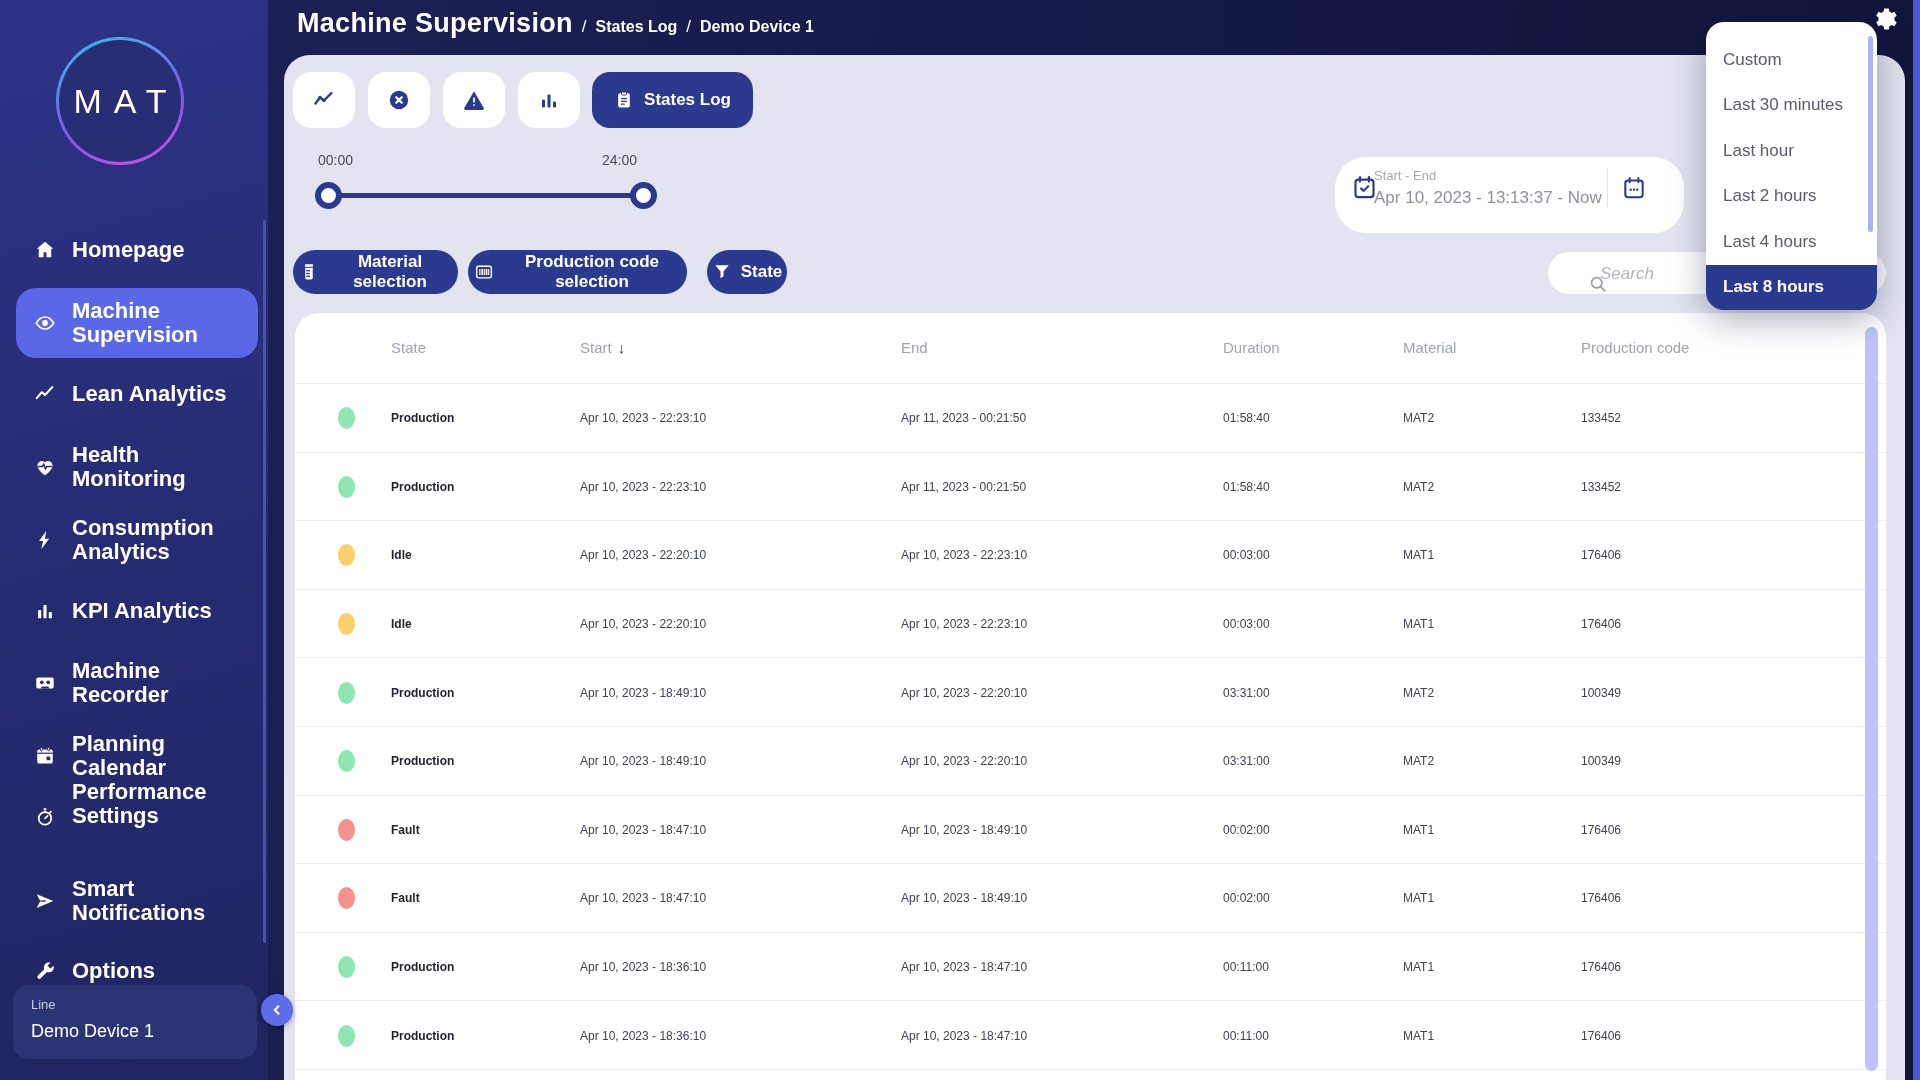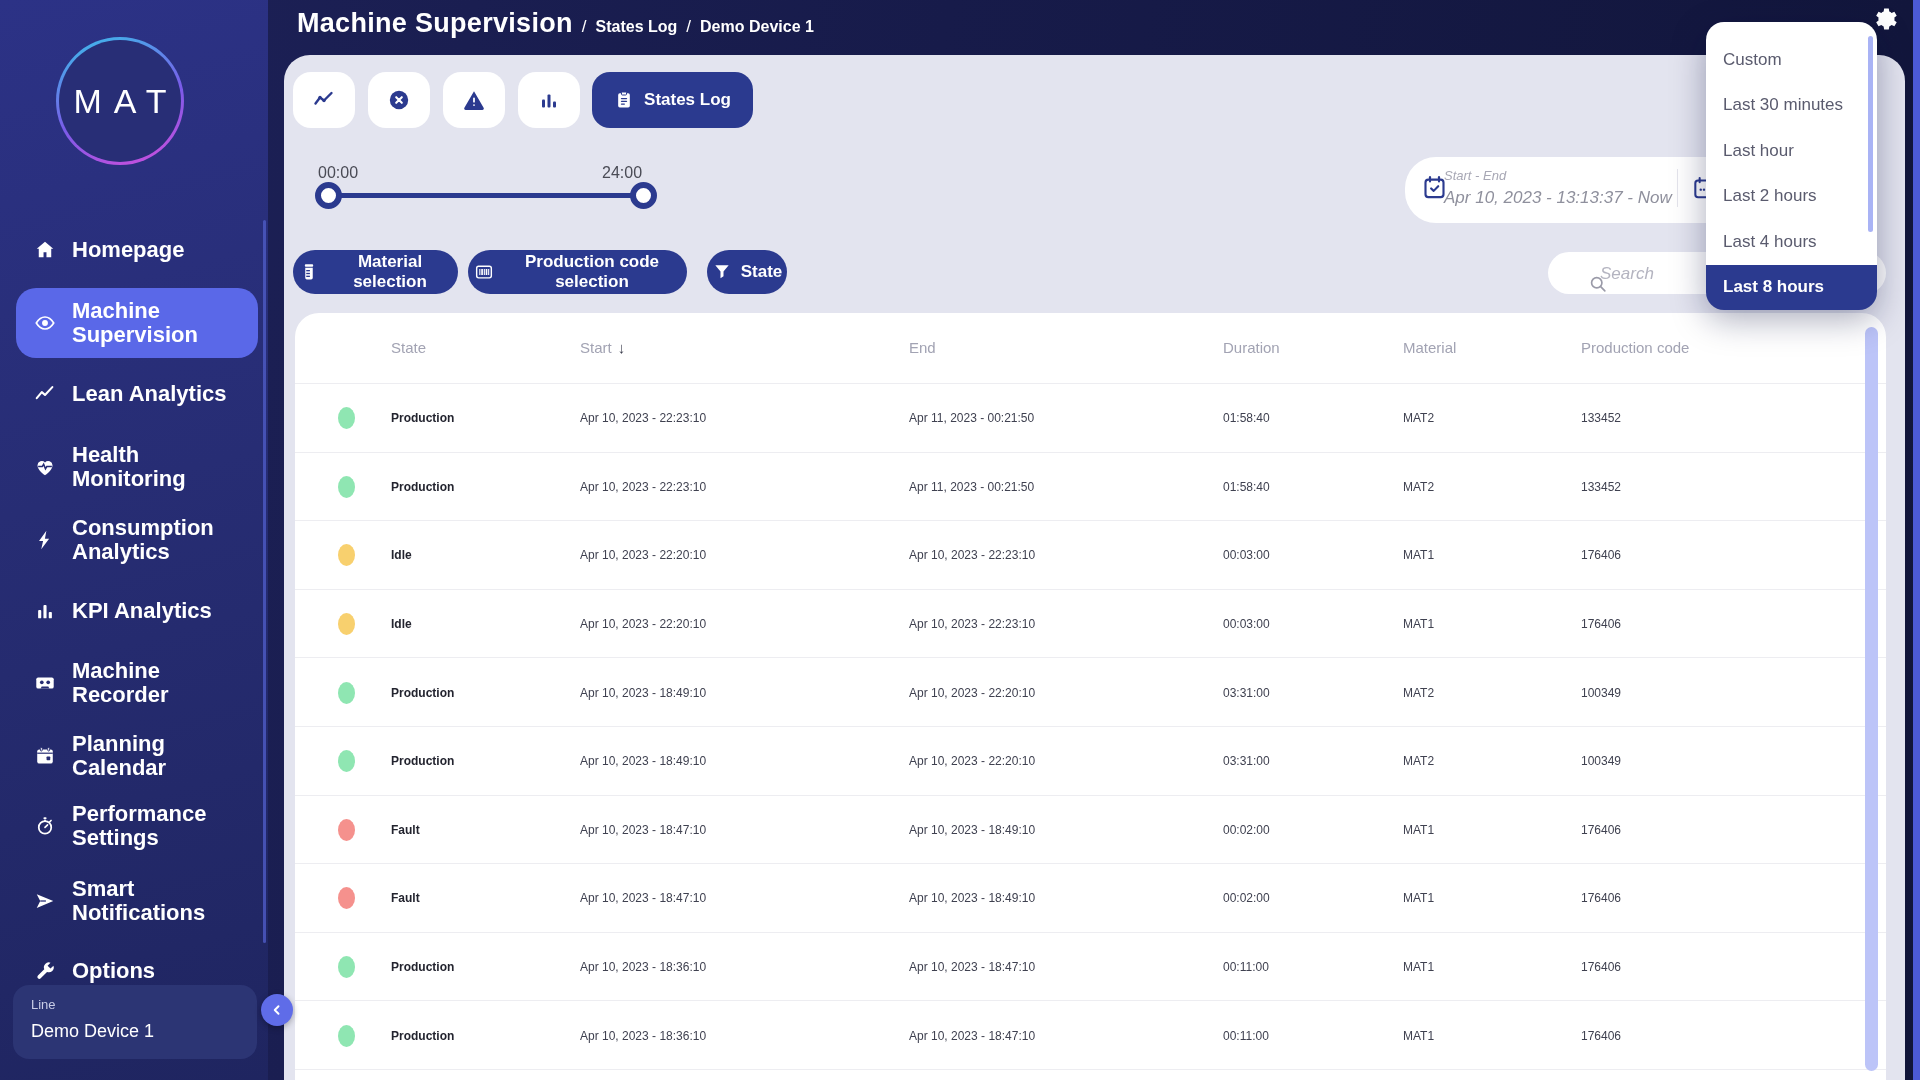--- a/index.html
+++ b/index.html
@@ -49,31 +49,31 @@
   .icon-btn{position:absolute;top:72px;width:62px;height:56px;border-radius:18px;background:#fff;
     display:flex;align-items:center;justify-content:center;color:#2b3a8f;cursor:pointer;border:none;}
   .icon-btn svg{width:24px;height:24px;}
   .states-btn{position:absolute;left:592px;top:72px;width:161px;height:56px;border-radius:18px;
     background:#2b3a8f;color:#fff;display:flex;align-items:center;justify-content:center;
     gap:10px;cursor:pointer;border:none;}
   .states-btn svg{width:20px;height:20px;}
   .states-btn span{font-size:17px;font-weight:700;}
 
   
-  .sl-label{position:absolute;width:60px;text-align:left;font-size:16px;color:#4a4b55;top:164px;}
+  .sl-label{position:absolute;width:60px;text-align:left;font-size:14px;color:#4a4b55;top:152px;}
   .slider-track{position:absolute;left:328px;top:193px;width:316px;height:5px;border-radius:3px;
     background:#2b3a8f;cursor:pointer;}
   .sl-handle{position:absolute;top:-11px;width:15px;height:15px;border-radius:50%;background:#fff;
     border:6px solid #2b3a8f;cursor:grab;}
   .sl-handle.h-start{left:-13px;}
   .sl-handle.h-end{right:-13px;}
 
   
-  .date-pill{position:absolute;left:1405px;top:157px;width:349px;height:66px;border-radius:31px;
-    background:#fff;cursor:pointer;font-style:italic;}
+  .date-pill{position:absolute;left:1335px;top:157px;width:349px;height:76px;border-radius:31px;
+    background:#fff;cursor:pointer;}
   .date-pill .cal1{position:absolute;left:16px;top:17px;width:27px;height:27px;color:#2b3a8f;}
   .date-pill .cal1 svg{width:27px;height:27px;}
   .date-label{position:absolute;left:39px;top:11px;font-size:13px;color:#a8a8b5;}
   .date-value{position:absolute;left:39px;top:31px;font-size:17px;color:#8f909d;white-space:nowrap;}
   .date-div{position:absolute;left:272px;top:12px;width:1px;height:38px;background:#e4e4ec;}
   .date-pill .cal2{position:absolute;left:286px;top:18px;width:26px;height:26px;color:#2b3a8f;cursor:pointer;}
   .date-pill .cal2 svg{width:26px;height:26px;}
 
   
   .filter-pill{position:absolute;top:250px;height:44px;border-radius:22px;background:#2b3a8f;color:#fff;
@@ -91,21 +91,21 @@
   
   .table-card{position:absolute;left:295px;top:313px;width:1591px;height:767px;
     background:#fff;border-radius:24px 24px 0 0;overflow:hidden;}
   .t-head{position:absolute;left:0;top:0;width:100%;height:70px;}
   .t-col{position:absolute;top:26px;font-size:15px;color:#a2a3b3;}
   .sort-arrow{color:#3f4150;font-size:15px;margin-left:6px;}
   .t-row{position:absolute;left:0;width:100%;height:68.6px;border-top:1px solid #ededf1;cursor:pointer;}
   .t-cell{position:absolute;top:50%;transform:translateY(-50%);font-size:12px;color:#3f4150;white-space:nowrap;}
   .cell-state{font-weight:700;color:#23242f;}
   .dot{position:absolute;top:50%;transform:translateY(-50%);width:17px;height:22px;border-radius:50%;}
-  .c-dot{left:43px;} .c-state{left:96px;} .c-start{left:285px;} .c-end{left:606px;margin-left:8px;}
+  .c-dot{left:43px;} .c-state{left:96px;} .c-start{left:285px;} .c-end{left:606px;}
   .c-dur{left:928px;} .c-mat{left:1108px;} .c-code{left:1286px;}
   .table-scroll{position:absolute;right:8px;top:14px;width:13px;height:744px;border-radius:7px;
     background:#bcc4f8;cursor:pointer;}
 
   
   .dropdown{position:absolute;left:1706px;top:22px;width:171px;height:285px;background:#fff;
     border-radius:18px;box-shadow:0 12px 34px rgba(10,14,60,.35);z-index:50;padding-top:15px;box-sizing:border-box;}
   .dd-item{height:45.5px;display:flex;align-items:center;padding-left:17px;font-size:17px;color:#5a5b6e;cursor:pointer;}
   .dd-item.selected{background:#2b3a8f;color:#fff;border-radius:0 0 18px 18px;font-weight:600;}
   .dd-scroll{position:absolute;right:4px;top:14px;width:5px;height:196px;border-radius:3px;background:#a9b3f5;cursor:pointer;}
@@ -434,21 +434,21 @@
               <rect x="3.5" y="4.8" width="17" height="15.5" rx="2.2" fill="currentColor"></rect>
               <rect x="7" y="2.6" width="2" height="4" rx="1" fill="currentColor" stroke="#272d74" stroke-width="1"></rect>
               <rect x="15" y="2.6" width="2" height="4" rx="1" fill="currentColor" stroke="#272d74" stroke-width="1"></rect>
               <rect x="3.5" y="8.3" width="17" height="1.3" fill="#272d74"></rect>
               <rect x="13.7" y="12.5" width="4" height="4" rx="0.8" fill="#272d74"></rect>
             </svg>
           </span>
           <span class="nav-label">Planning
 Calendar</span>
         </div>
-        <div class="nav-item" style="top: 792px; height: 68px;">
+        <div class="nav-item" style="top: 760px; height: 68px; align-items: flex-end;">
           <span class="nav-icon">
             <svg viewBox="0 0 24 24">
               <circle cx="12" cy="13.5" r="6.8" fill="none" stroke="currentColor" stroke-width="1.9"></circle>
               <rect x="10.3" y="2.4" width="3.4" height="2.2" rx="1" fill="currentColor"></rect>
               <line x1="12" y1="5.2" x2="12" y2="6.8" stroke="currentColor" stroke-width="1.9"></line>
               <line x1="12" y1="13.5" x2="14.8" y2="10.7" stroke="currentColor" stroke-width="1.8" stroke-linecap="round"></line>
               <line x1="18.6" y1="6" x2="17" y2="7.6" stroke="currentColor" stroke-width="1.8" stroke-linecap="round"></line>
             </svg>
           </span>
           <span class="nav-label">Performance

